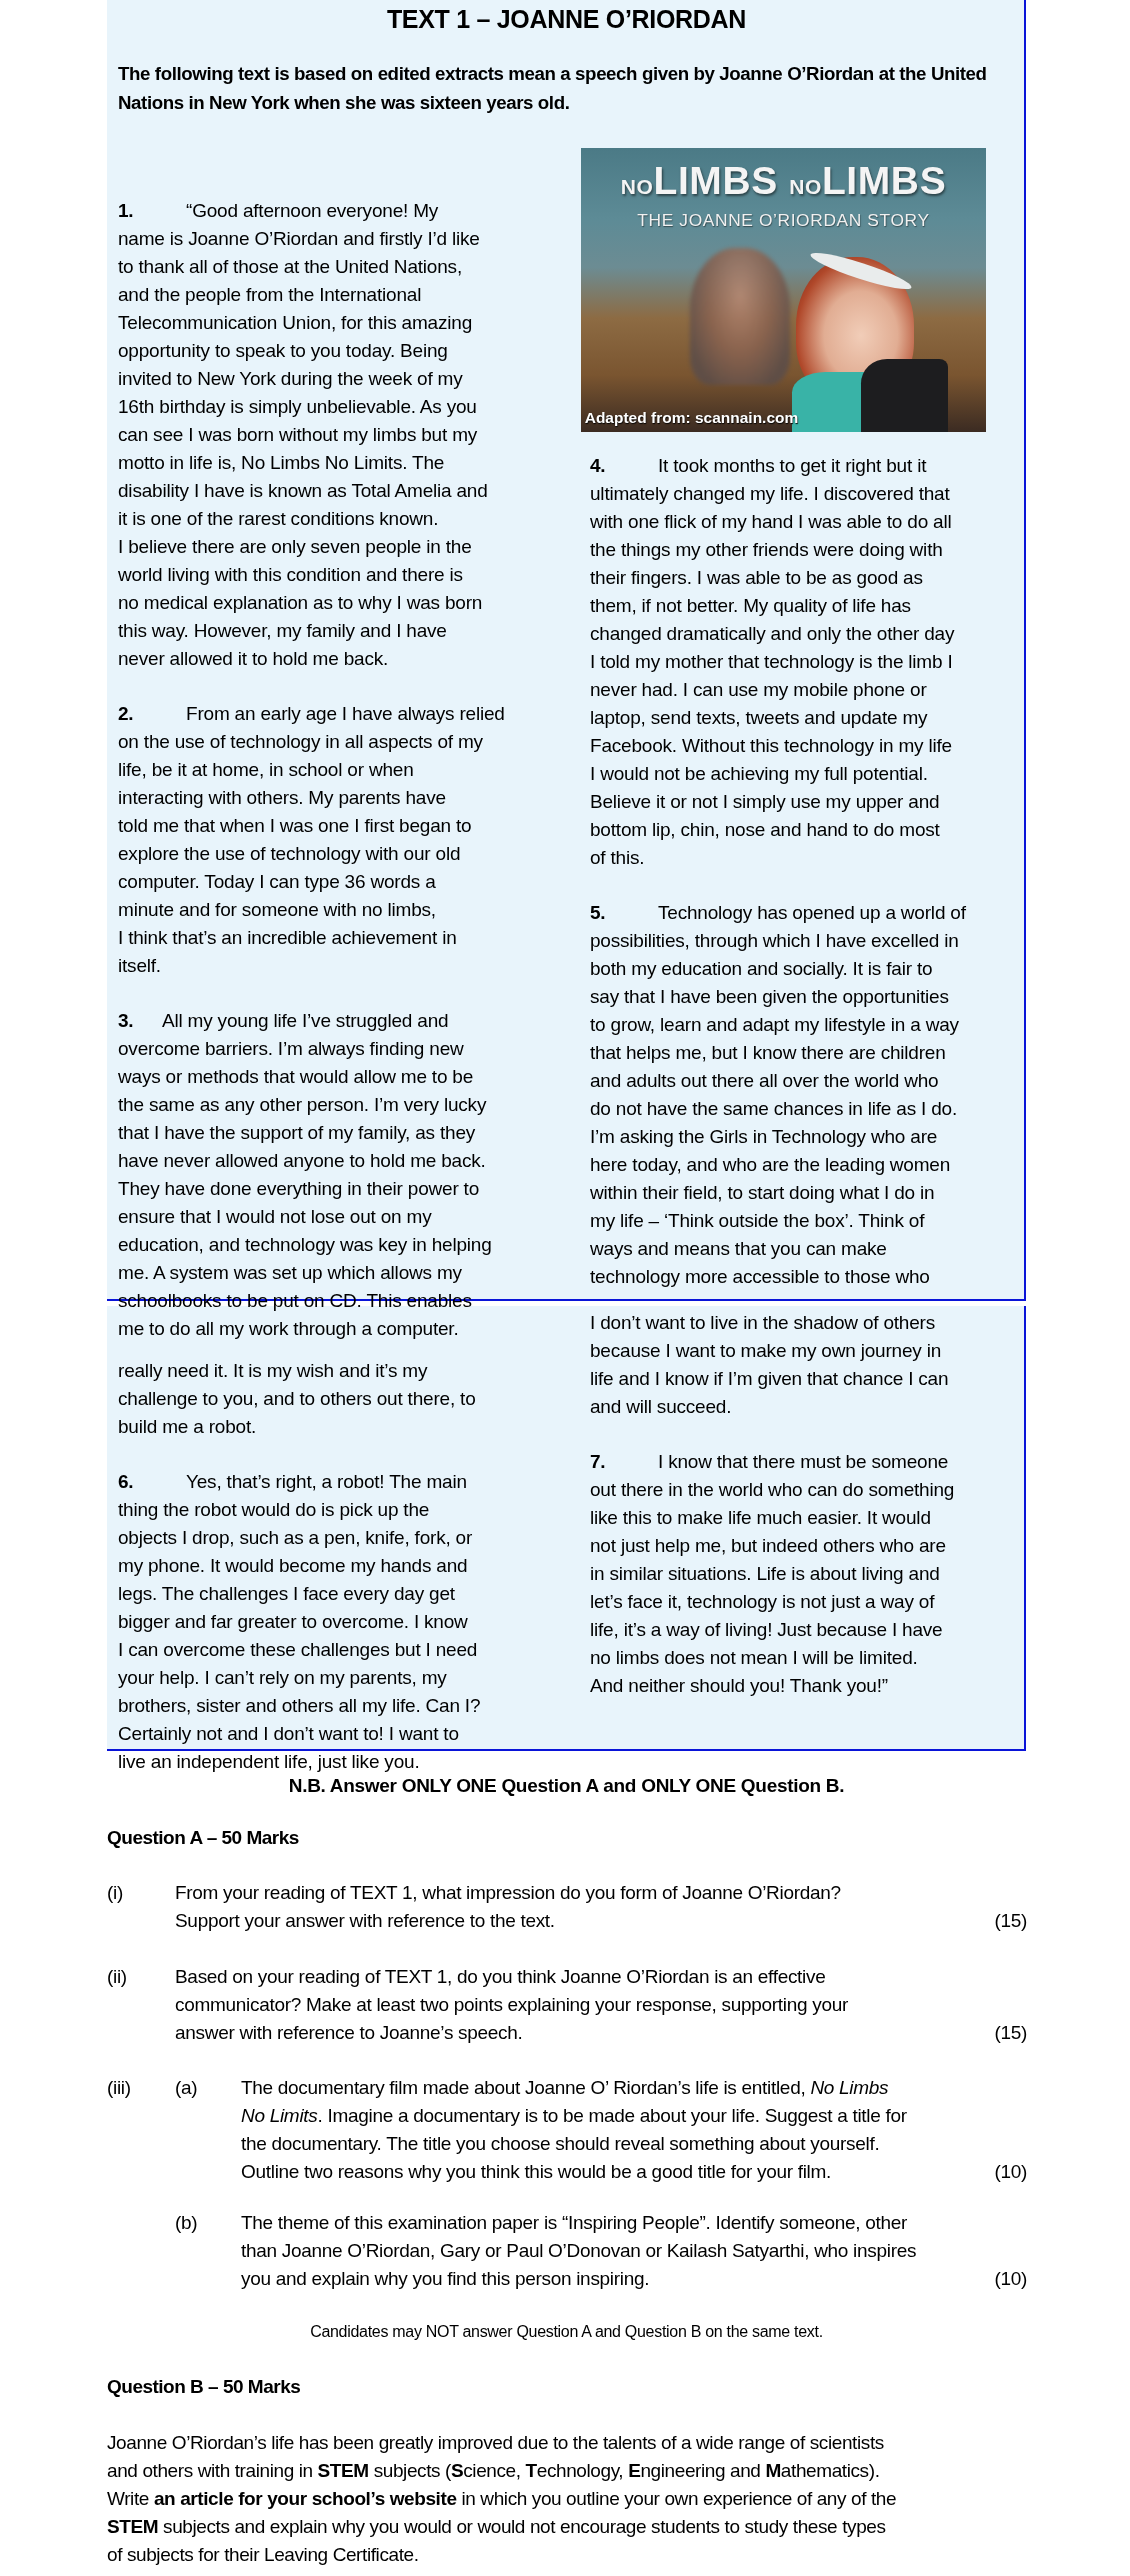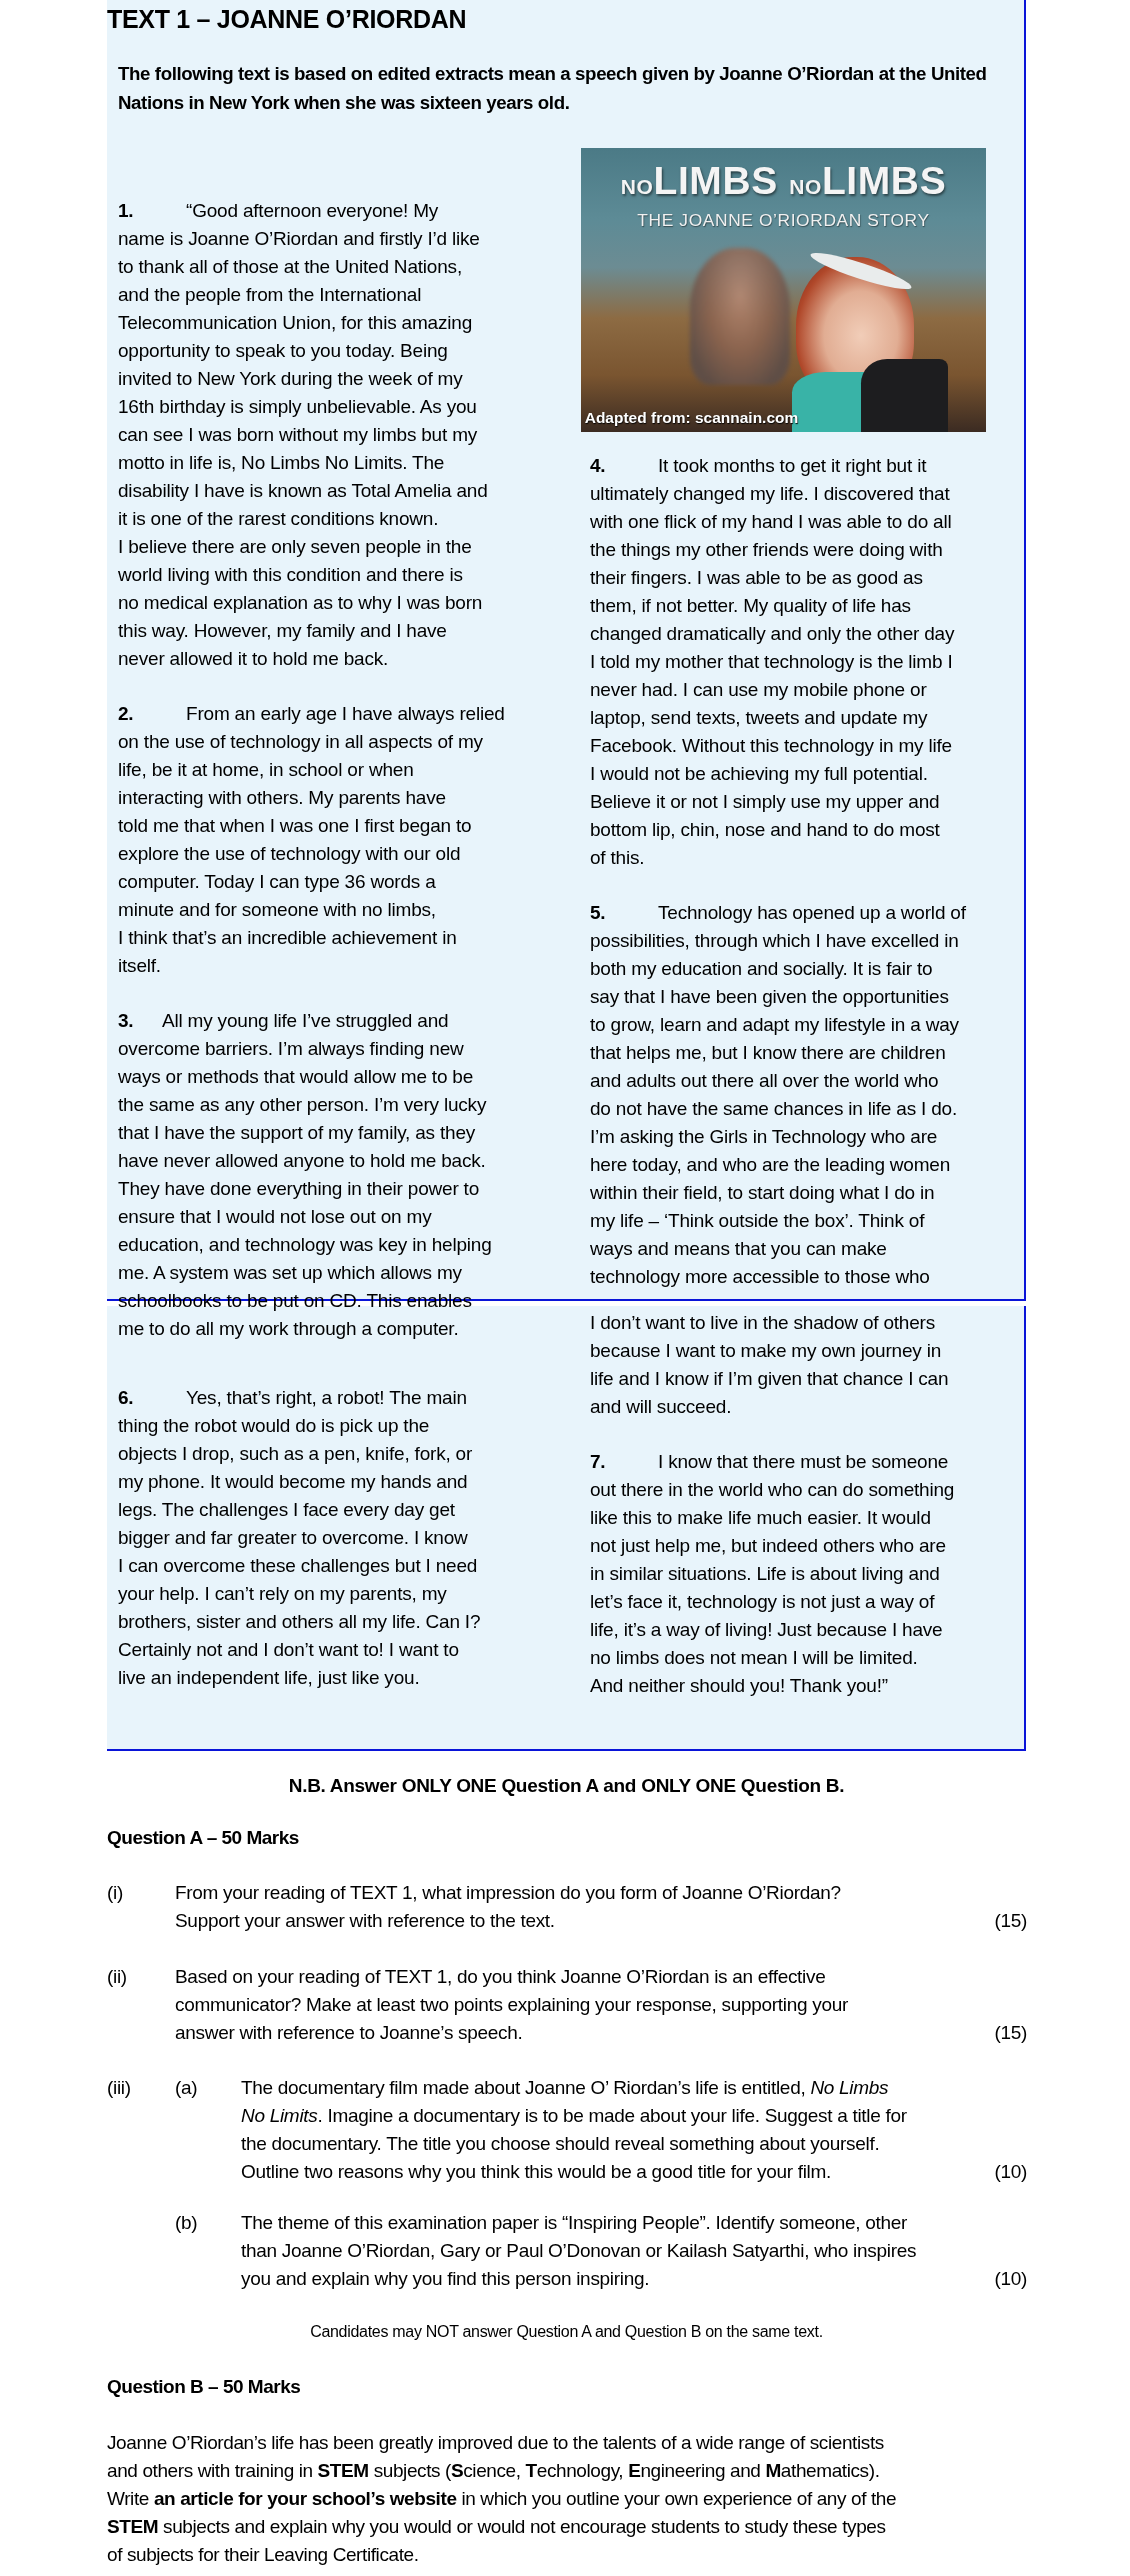--- a/index.html
+++ b/index.html
@@ -7,21 +7,21 @@
          font-family: "Liberation Sans", sans-serif; color: #000; }
   .page { position: absolute; left: 0; top: 0; width: 1131px; height: 2576px; }
 
   
   .box { position: absolute; background: #e8f4fb; box-sizing: border-box; }
   .box1 { left: 107px; top: 0; width: 919px; height: 1301px;
           border-right: 2.5px solid #0a14d8; border-bottom: 2.5px solid #0a14d8; }
   .box2 { left: 107px; top: 1306px; width: 919px; height: 445px;
           border-right: 2.5px solid #0a14d8; border-bottom: 2.5px solid #0a14d8; }
 
-  .title { position: absolute; left: 107px; top: 1.2px; width: 919px; 
+  .title { position: absolute; left: 107px; top: 1.2px; width: 919px; text-align: center;
            font-weight: bold; font-size: 25px; line-height: 37px; letter-spacing: -0.3px; }
   .intro { position: absolute; left: 118px; top: 59px; width: 902px; font-weight: bold;
            font-size: 18.7px; line-height: 29px; letter-spacing: -0.4px; }
 
   .col { position: absolute; font-size: 19px; line-height: 28px; letter-spacing: -0.2px; }
   .colL { left: 118px; width: 429px; margin-top: 48px; }
   .colR { left: 590px; width: 429px; }
   .para { margin: 0; white-space: pre-line; }
   .para-num { font-weight: bold; display: inline-block; width: 68px; }
   .para-num.short { width: 44px; }
@@ -153,20 +153,23 @@
 do not have the same chances in life as I do.
 I’m asking the Girls in Technology who are
 here today, and who are the leading women
 within their field, to start doing what I do in
 my life – ‘Think outside the box’.  Think of
 ways and means that you can make
 technology more accessible to those who</span></p>
   </div>
 
   <div class="col colL" style="top:1309px;">
+    <p class="para">really need it.  It is my wish and it’s my
+challenge to you, and to others out there, to
+build me a robot.</p>
     <div class="spacer"></div>
     <p class="para"><span class="para-num">6.</span><span>Yes, that’s right, a robot!  The main
 thing the robot would do is pick up the
 objects I drop, such as a pen, knife, fork, or
 my phone.  It would become my hands and
 legs.  The challenges I face every day get
 bigger and far greater to overcome.  I know
 I can overcome these challenges but I need
 your help.  I can’t rely on my parents, my
 brothers, sister and others all my life.  Can I?

